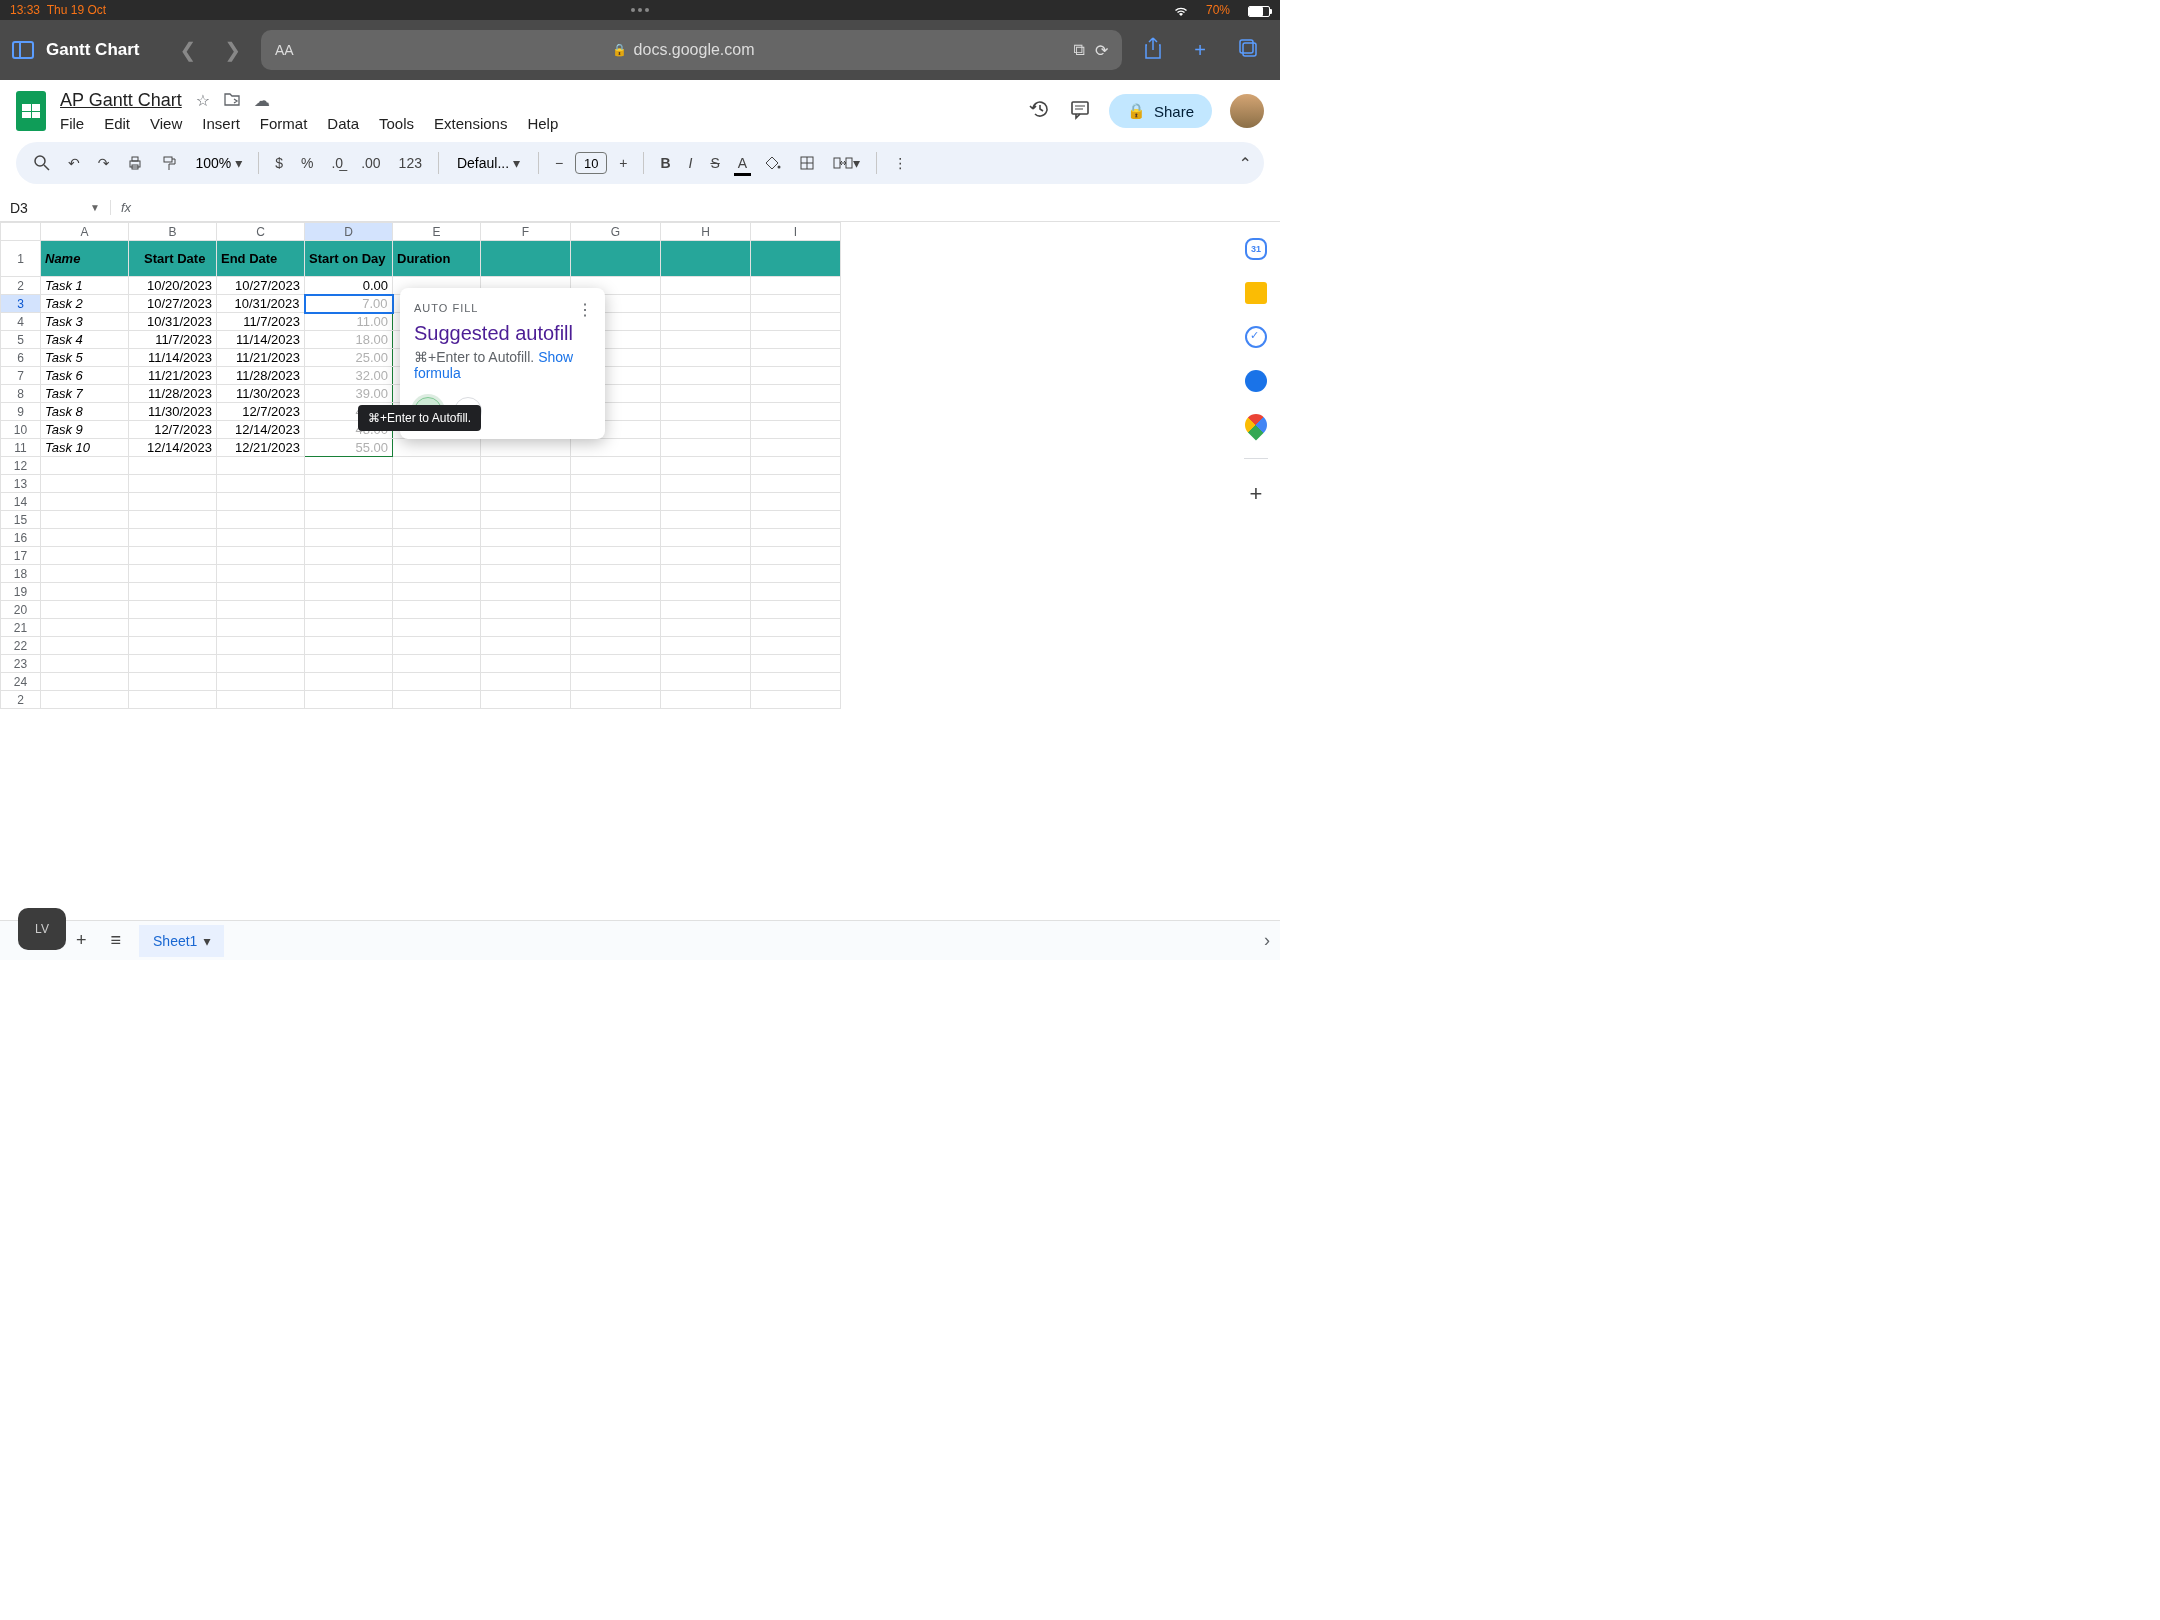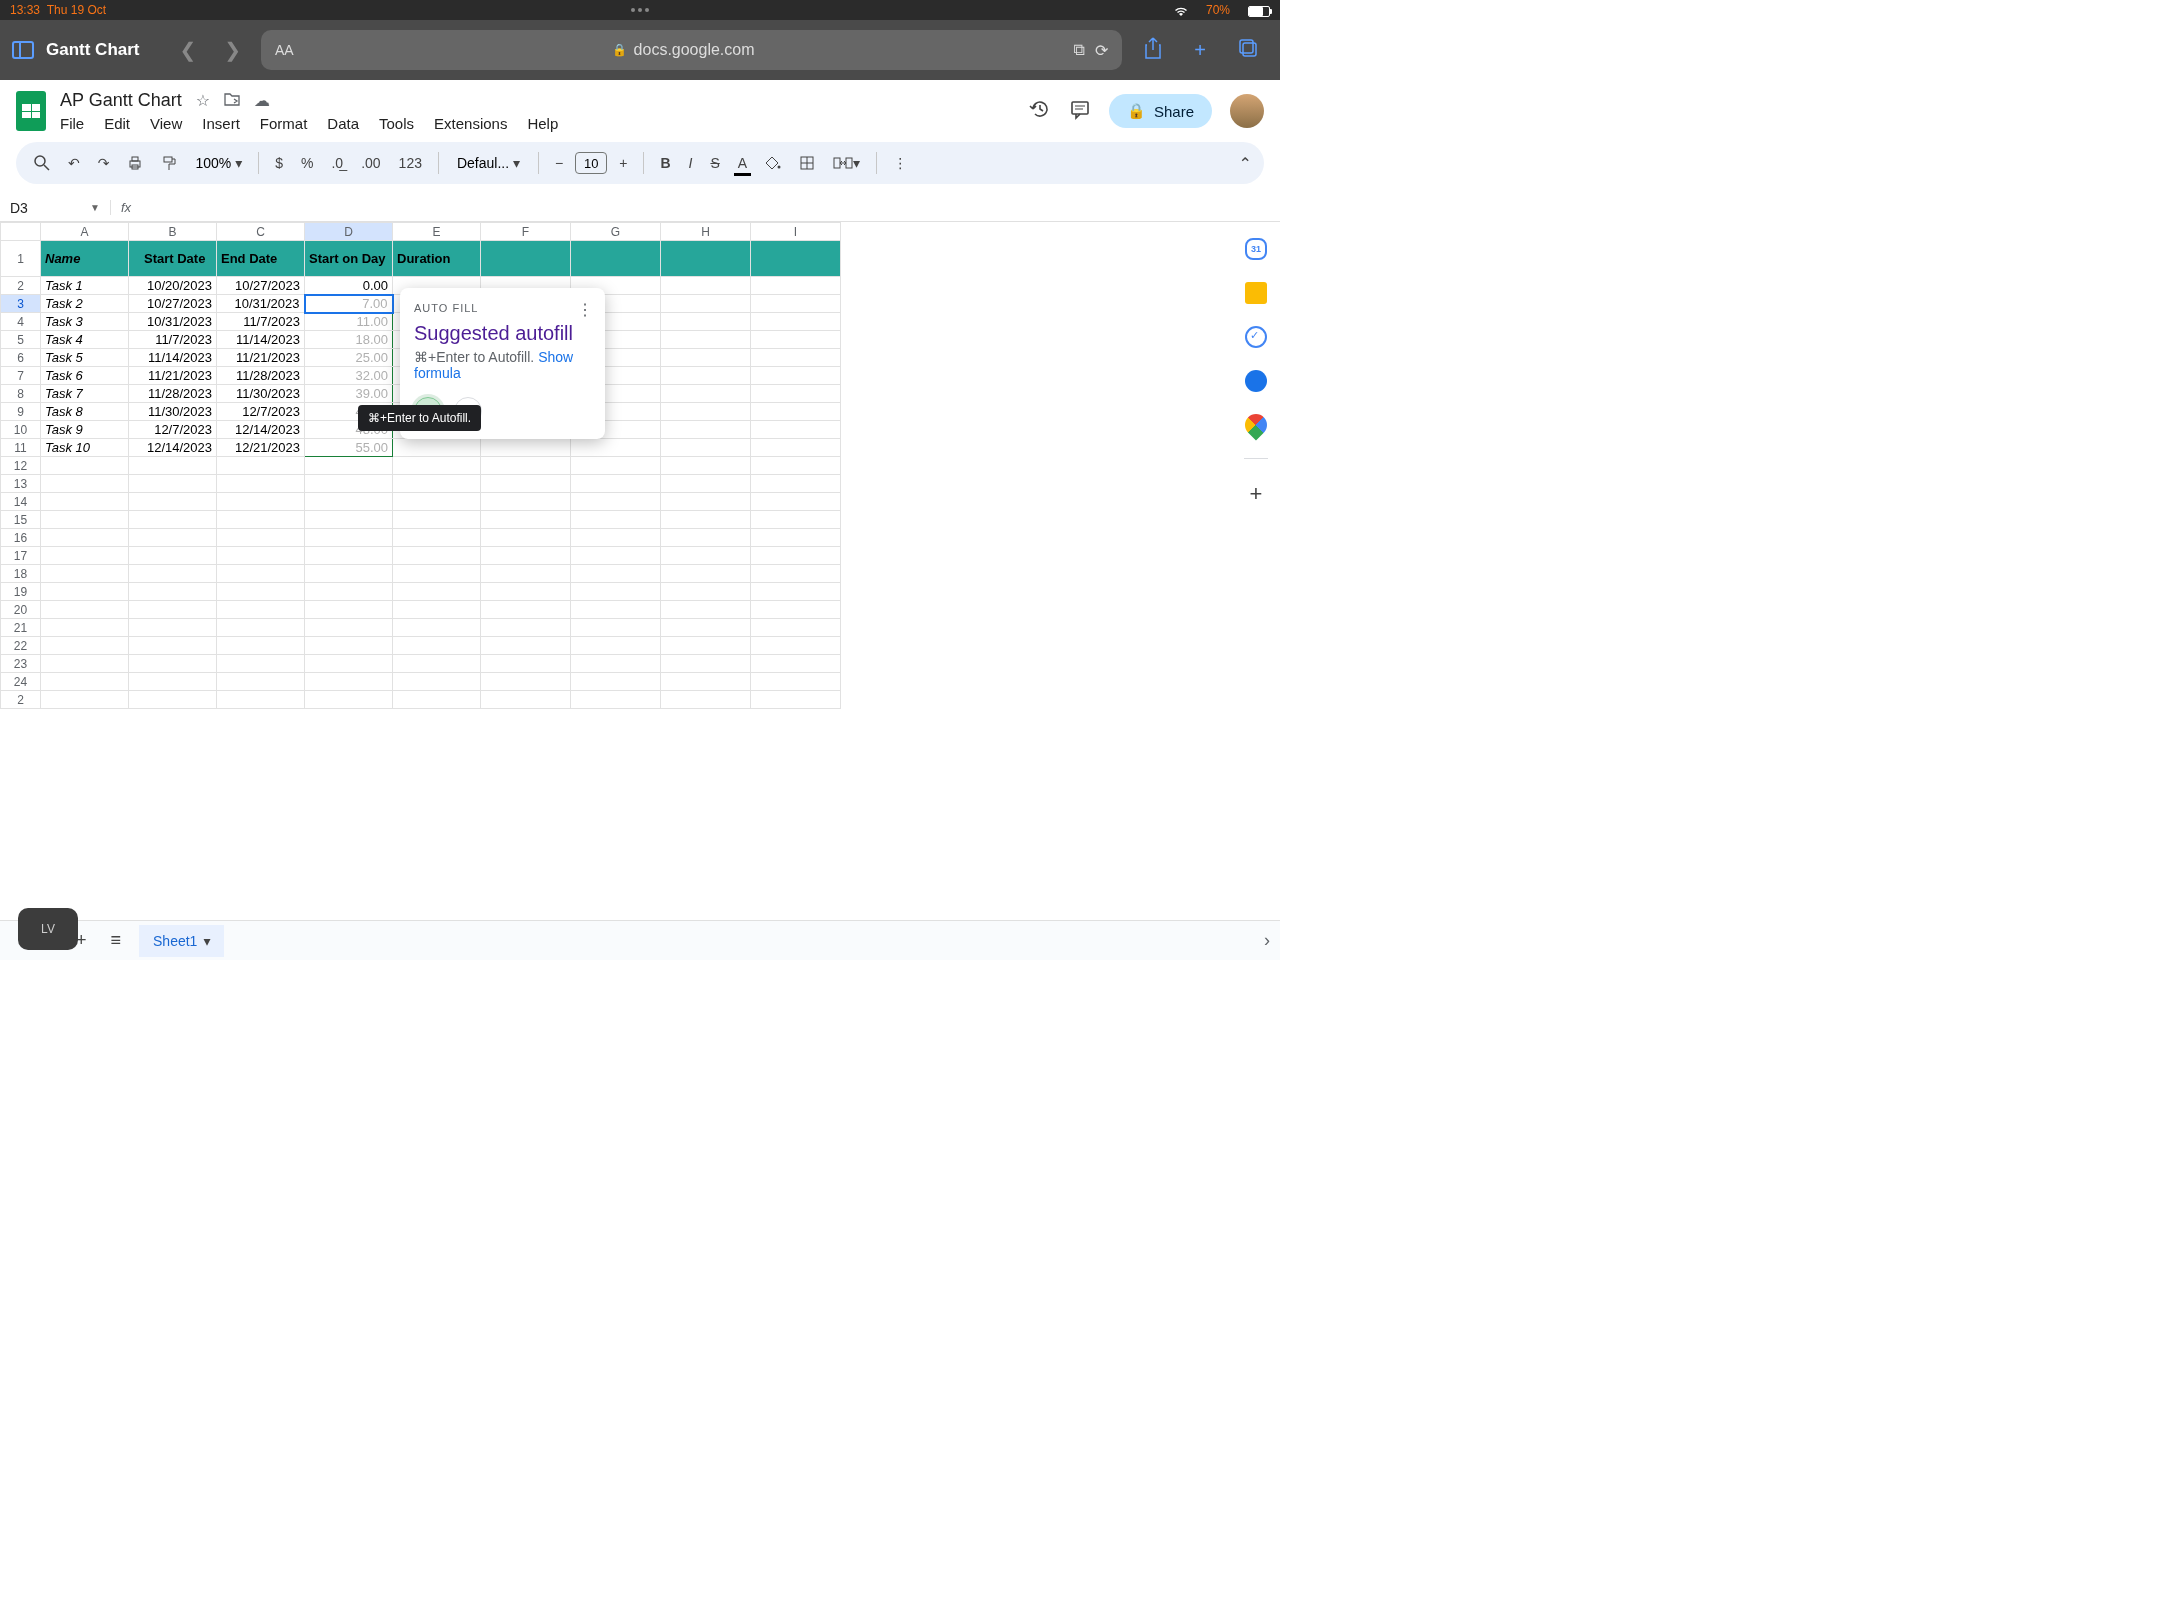--- a/index.html
+++ b/index.html
@@ -27,21 +27,21 @@
 .lock-icon { font-size:12px; }
 .safari-icon { color:#5b9dff; font-size:20px; padding:0 10px; }
 
 
 .sheets-header { display:flex; align-items:center; padding: 10px 16px 0 16px; gap:14px; }
 .sheets-logo { width:30px;height:40px;background:#0f9d58;border-radius:3px;display:flex;align-items:center;justify-content:center; }
 .sheets-logo-grid { width:18px;height:14px;display:grid;grid-template-columns:1fr 1fr;grid-template-rows:1fr 1fr;gap:1px; }
 .sheets-logo-grid div { background:#fff; }
 .title-area { flex:1; }
 .doc-title-row { display:flex; align-items:center; gap:14px; }
-.doc-title { font-size:18px; color:#222; }
+.doc-title { font-size:18px; color:#222;text-decoration:underline; }
 .title-icon { color:#5f6368; font-size:16px; }
 .menu-bar { display:flex; gap:20px; font-size:15px; color:#222; margin-top:4px; }
 .header-right { display:flex; align-items:center; gap:18px; }
 .share-btn { background:#c2e7ff; border-radius:20px; padding:8px 18px; display:flex; align-items:center; gap:8px; font-size:15px; color:#001d35; }
 .avatar { width:34px;height:34px;border-radius:50%;background:linear-gradient(#d4a574,#8b6f47); }
 
 
 .toolbar { margin:10px 16px; background:#edf2fa; border-radius:24px; height:42px; display:flex; align-items:center; padding:0 12px; gap:6px; }
 .tool-btn { padding:4px 6px; color:#444; font-size:14px; display:flex; align-items:center; }
 .tool-sep { width:1px; height:22px; background:#c7c7c7; margin:0 4px; }
@@ -101,21 +101,21 @@
 
 .tooltip { position:absolute; left:358px; top:183px; background:#202124; color:#fff; font-size:12px; padding:6px 10px; border-radius:4px; z-index:11; }
 
 
 .bottom-bar { position:absolute; bottom:0; left:0; right:0; height:40px; border-top:1px solid #e0e0e0; display:flex; align-items:center; padding-left:70px; gap:12px; background:#f9fbfd; }
 .bb-btn { color:#444; font-size:18px; padding:0 6px; }
 .sheet-tab { background:#e8f0fe; color:#1967d2; padding:8px 14px; border-radius:0; font-size:14px; display:flex; align-items:center; gap:6px; font-weight:500; }
 .expand-arrow { position:absolute; right:10px; color:#5f6368; font-size:18px; }
 
 
-.kb-ind { position:absolute; bottom:10px; left:18px; width:60px; height:42px; background:#3c3c3c; border-radius:10px; color:#ccc; display:flex; align-items:center; justify-content:center; font-size:12px; z-index:20; }
+.kb-ind { position:absolute; bottom:10px; left:18px; width:48px; height:42px; background:#3c3c3c; border-radius:10px; color:#ccc; display:flex; align-items:center; justify-content:center; font-size:12px; z-index:20; }
 </style>
 </head>
 <body>
 
 <div class="ios-status">
   <div><span>13:33</span>&nbsp;&nbsp;<span>Thu 19 Oct</span></div>
   <div class="center">
       <div class="dot"></div>
       <div class="dot"></div>
       <div class="dot"></div>

